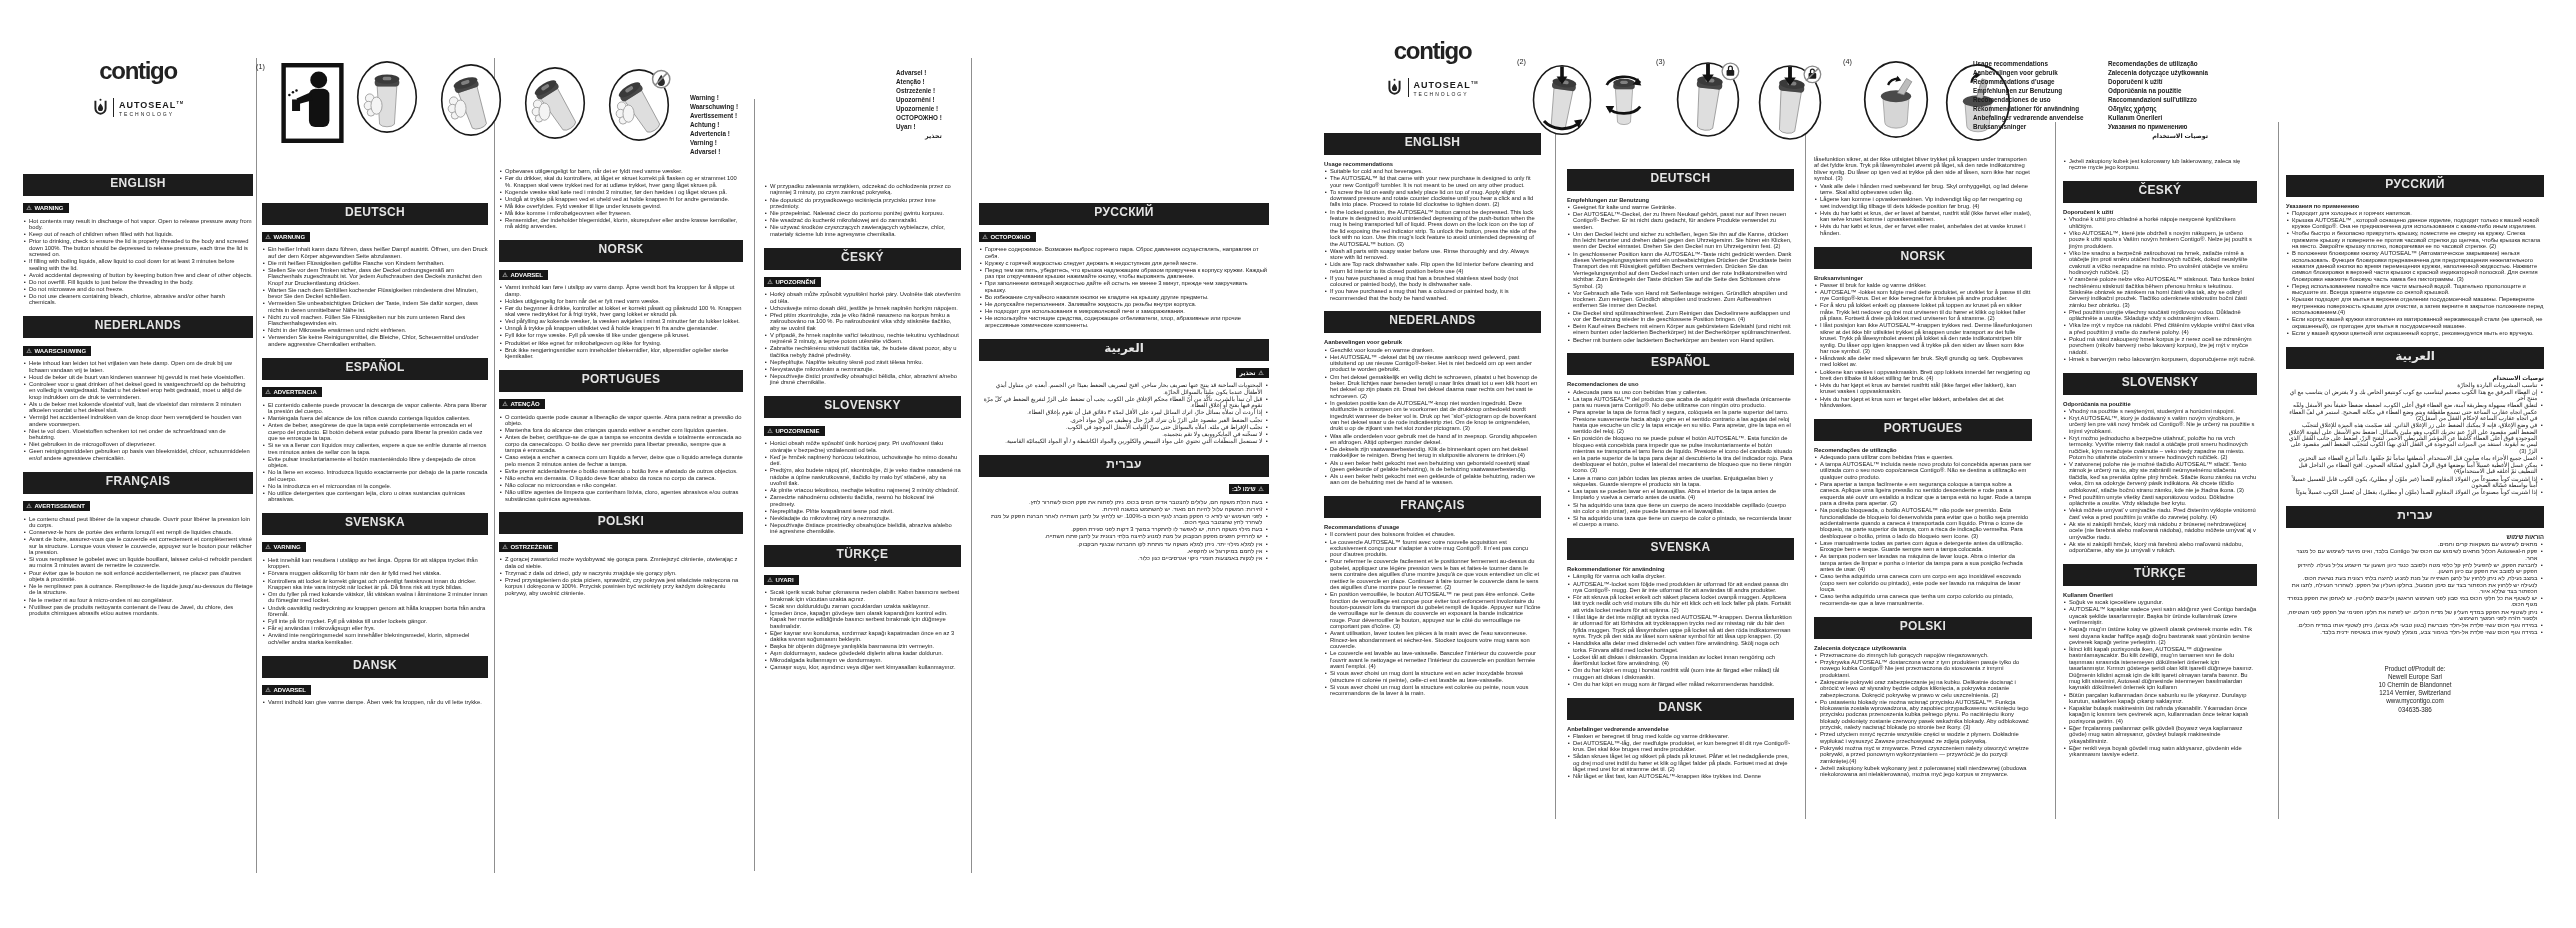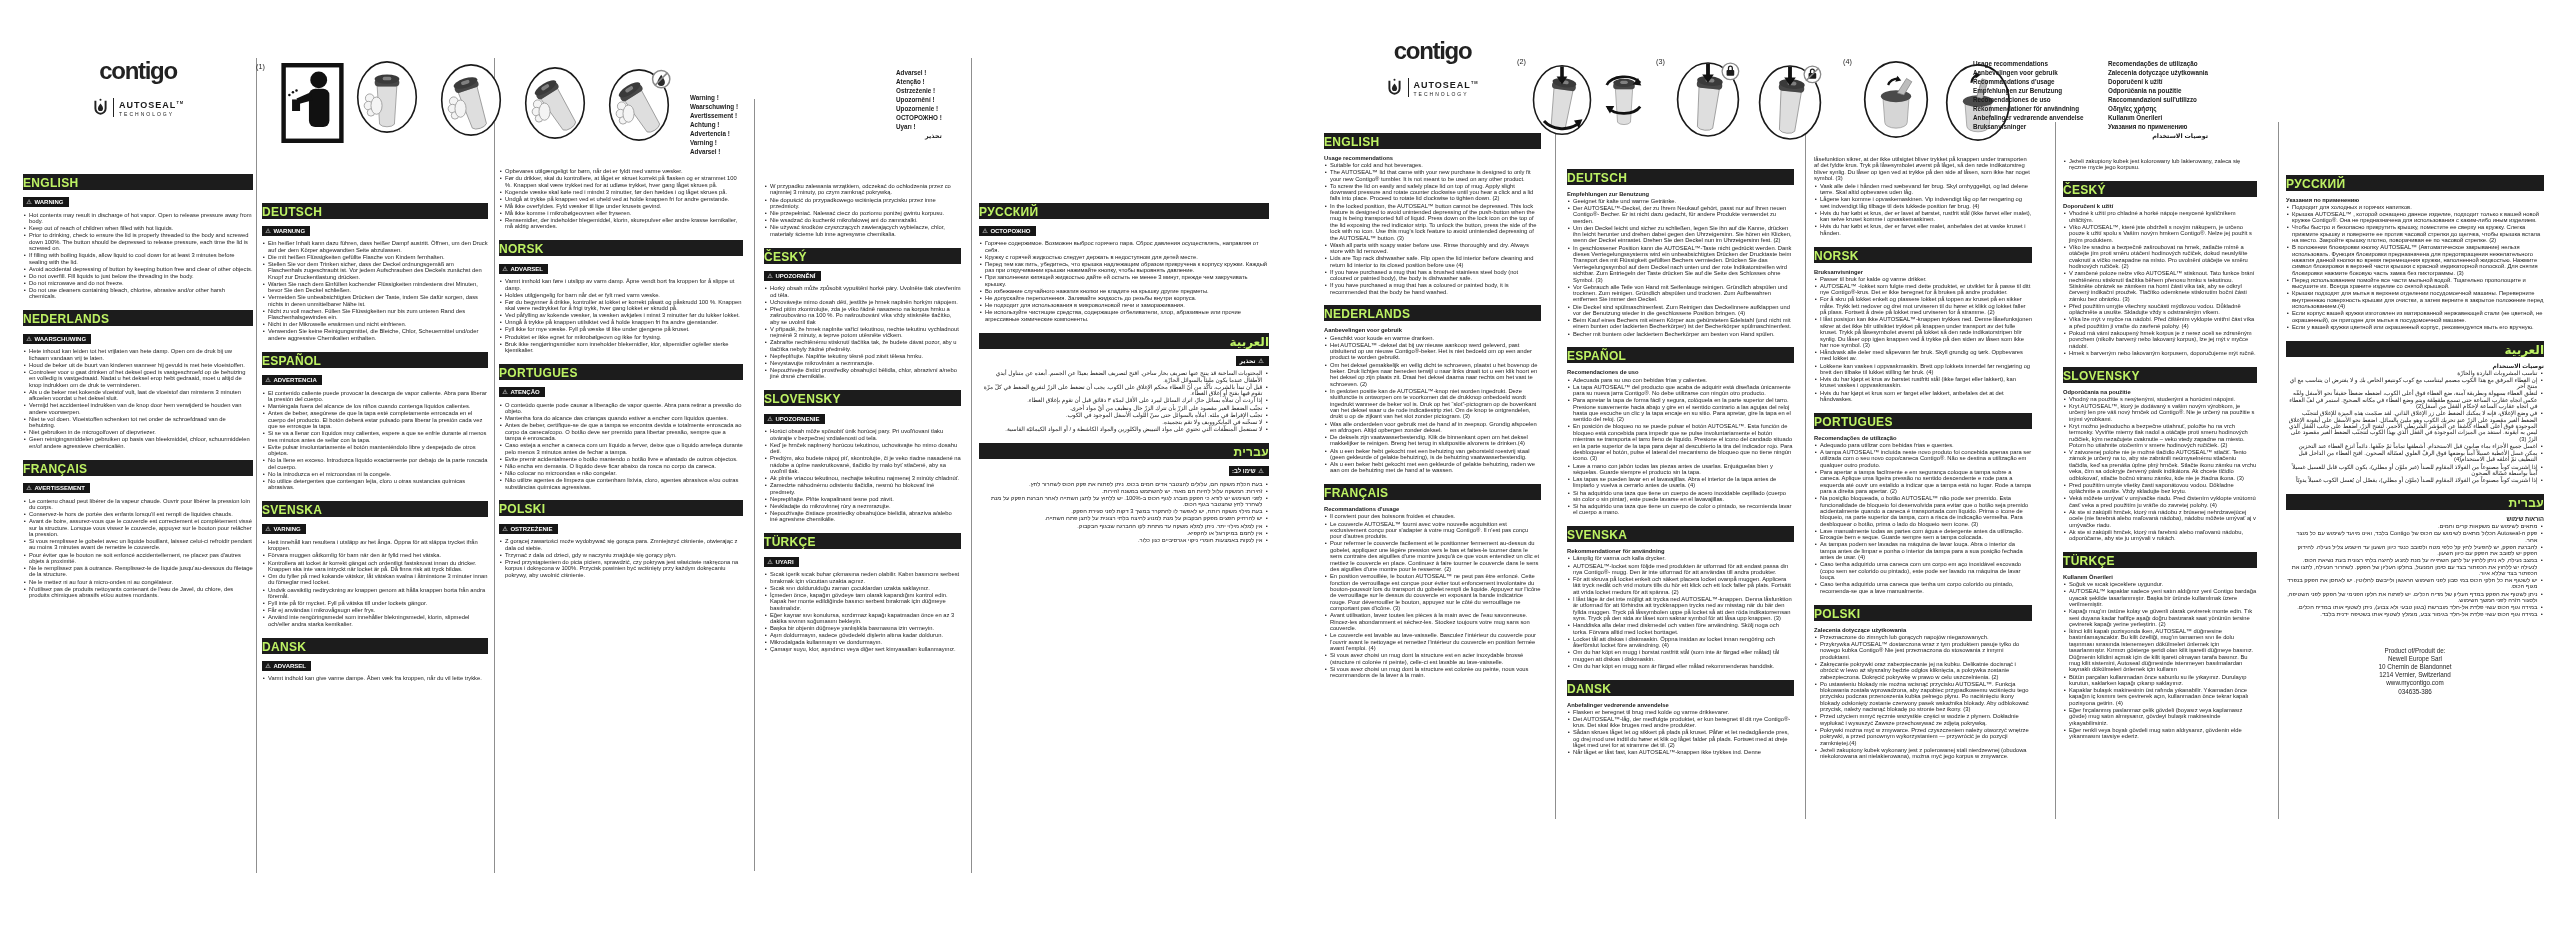--- a/index.html
+++ b/index.html
@@ -1,22 +1,22 @@
 <!DOCTYPE html>
 <html style="font-size:10.5px"><head>
 <meta charset="utf-8">
 <style>
   html,body{margin:0;padding:0;background:#e8e8e8;}
   #sheet{position:relative;width:2576px;height:929px;background:#ffffff;overflow:hidden;
          font-family:"Liberation Sans","DejaVu Sans",sans-serif;color:#1a1a1a;}
   .page{position:absolute;top:0;height:929px;}
   .col{position:absolute;top:0;bottom:0;overflow:hidden;font-size:5.8px;line-height:6.4px;}
   .divider{position:absolute;width:1px;background:#8f8f8f;}
-  .hdr{background:#1c1c1c;color:#bef264;font-weight:bold;
-       font-size:12px;line-height:18px;height:16px;letter-spacing:0.3px;margin:10.5px 0 6px 0;}
+  .hdr{background:#1c1c1c;color:#e5e5e5;text-align:center;font-weight:bold;
+       font-size:12px;line-height:18px;height:22px;letter-spacing:0.3px;margin:10.5px 0 6px 0;}
   .chip{display:inline-flex;align-items:center;gap:2.6px;background:#161616;color:#fff;
         font-weight:bold;font-size:6px;line-height:10px;padding:0 5.3px 0 3.3px;margin:1.3px 0 4.6px 0;}
   .chip .tri{font-family:"DejaVu Sans",sans-serif;font-size:6.2px;line-height:10px;}
   .lead{font-weight:bold;margin:0 0 0.7px 0;}
   .cont{margin:0 0 1.3px 0;}
   .b{position:relative;padding-left:6px;margin:0 0 0.7px 0;}
   .b::before{content:"•";position:absolute;left:0.7px;top:0;}
   .rtl{direction:rtl;text-align:right;}
   .rtl .b{padding-left:0;padding-right:6.6px;}
   .rtl .b::before{left:auto;right:1.3px;}

